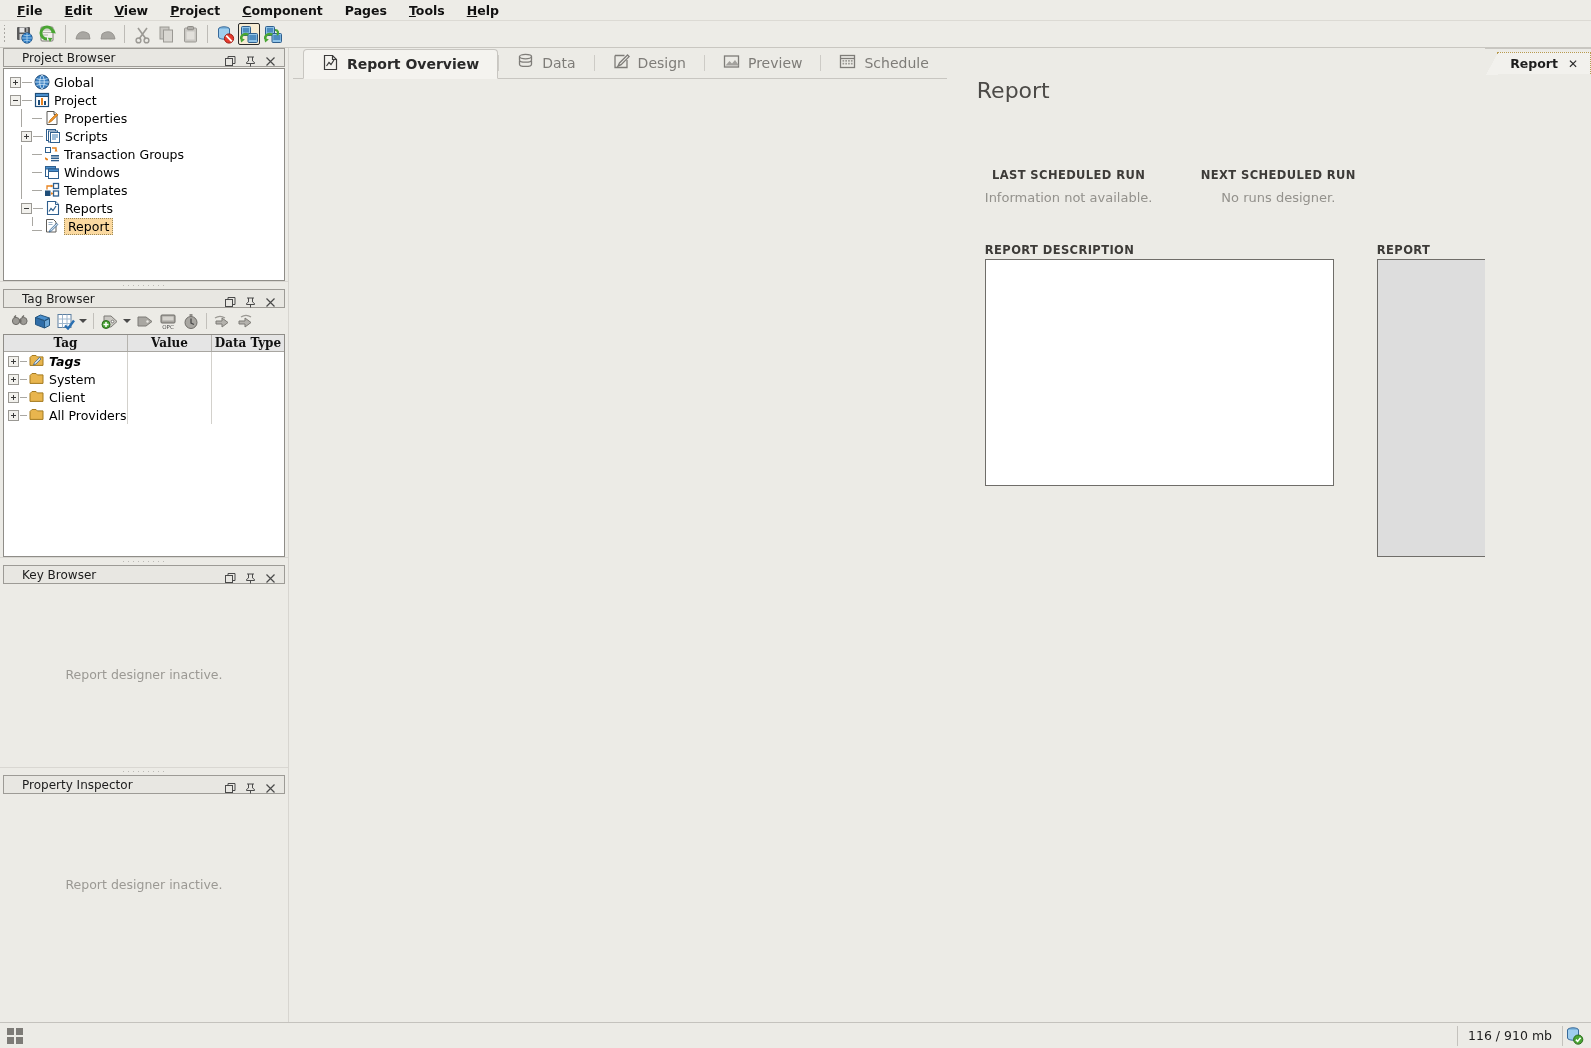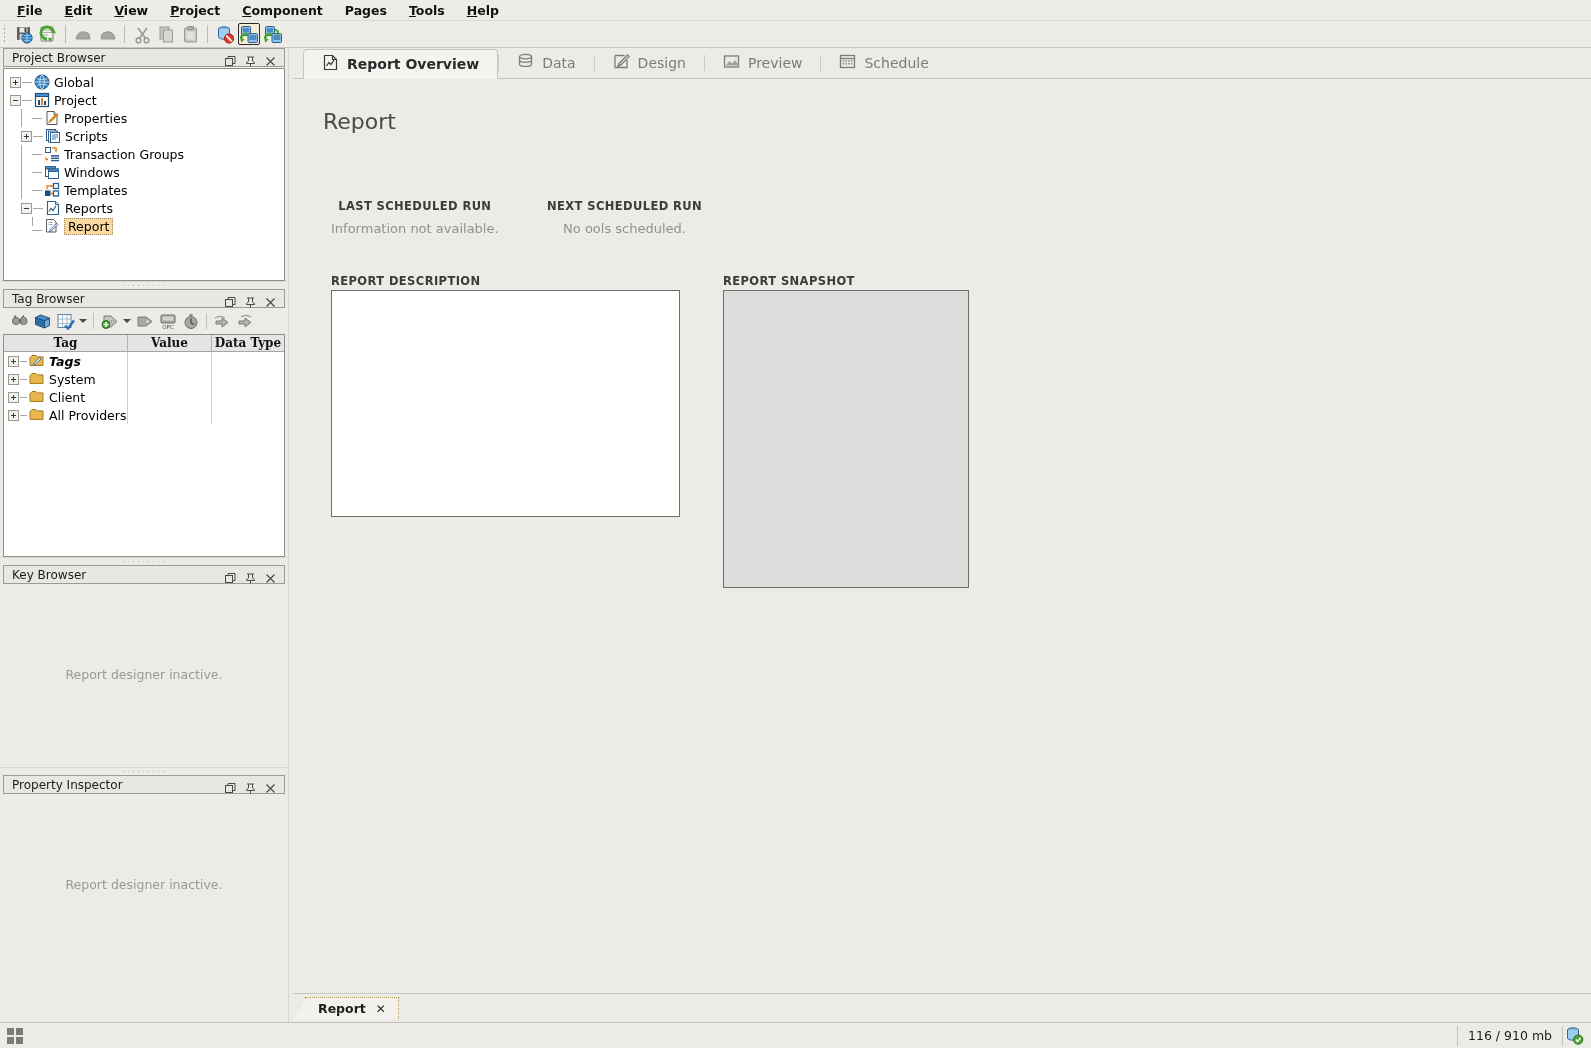--- a/index.html
+++ b/index.html
@@ -90,31 +90,31 @@
   }
   .left-col {
     width: 288px; flex: 0 0 288px;
     display: flex; flex-direction: column;
     background: #ECEBE6;
   }
   .vsplit {
     width: 5px; flex: 0 0 5px; background: #ECEBE6;
     border-left: 1px solid #d7d5d0;
   }
-  .right-col { flex: 1 1 auto; display: flex; flex-direction: column; min-width: 0; }
+  .right-col { flex: 1 1 auto; display: flex; flex-direction: row; min-width: 0; }
 
   
   .panel { display: flex; flex-direction: column; min-height: 0; }
   .panel-header {
     height: 19px; flex: 0 0 19px;
     background: #E8E7E2;
     border: 1px solid #9d9b96;
     display: flex; align-items: center;
     margin: 0 3px;
-    padding: 0 2px 0 8px;
+    padding: 0 2px 0 18px;
   }
   .panel-title {
     font-size: 12px; color: #1c1c1c; flex: 1 1 auto;
     font-family: "DejaVu Sans", sans-serif;
     white-space: nowrap; overflow: hidden;
   }
   .panel-btns { display: flex; align-items: center; gap: 9px; padding-right: 6px; }
   .pbtn { width: 11px; height: 11px; display: block; }
 
   .hsplit {
@@ -875,21 +875,21 @@
       <div class="rcontent">
         <div class="r-title">Report</div>
 
         <div class="kv" style="left:38px; top:120px;">
           <div class="kv-label">LAST SCHEDULED RUN</div>
           <div class="kv-value">Information not available.</div>
         </div>
 
         <div class="kv" style="left:254px; top:120px;">
           <div class="kv-label">NEXT SCHEDULED RUN</div>
-          <div class="kv-value">No ools scheduled.</div>
+          <div class="kv-value">No runs designer.</div>
         </div>
 
         <div class="section-label" style="left:38px; top:195px;">REPORT DESCRIPTION</div>
         <div class="desc-box" style="left:38px; top:211px; width:349px; height:227px;"></div>
 
         <div class="section-label" style="left:430px; top:195px;">REPORT SNAPSHOT</div>
         <div class="snap-box" style="left:430px; top:211px; width:246px; height:298px;"></div>
       </div>
 
       <div class="doctabs">

